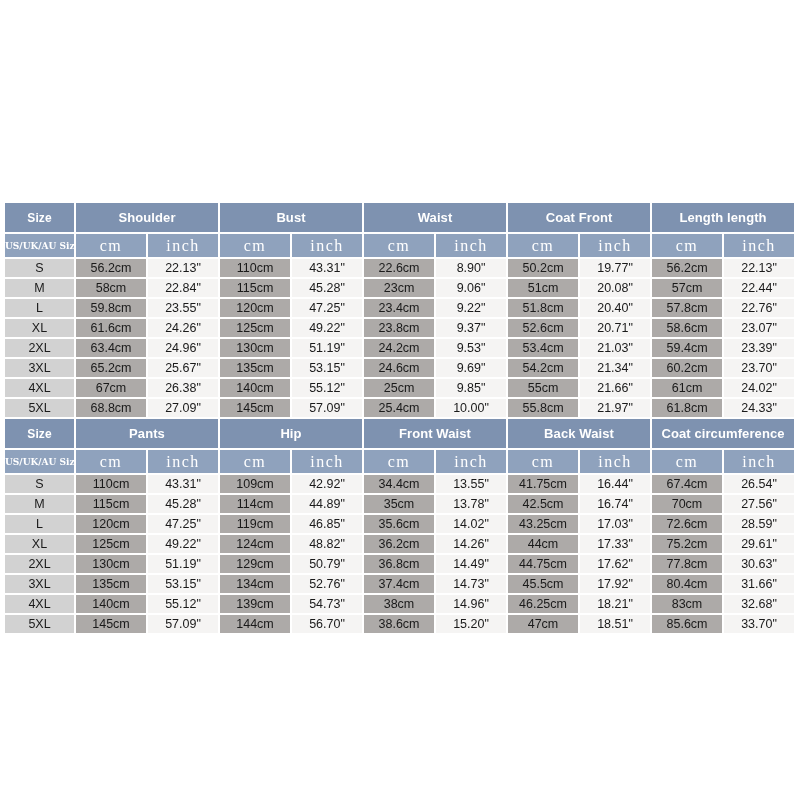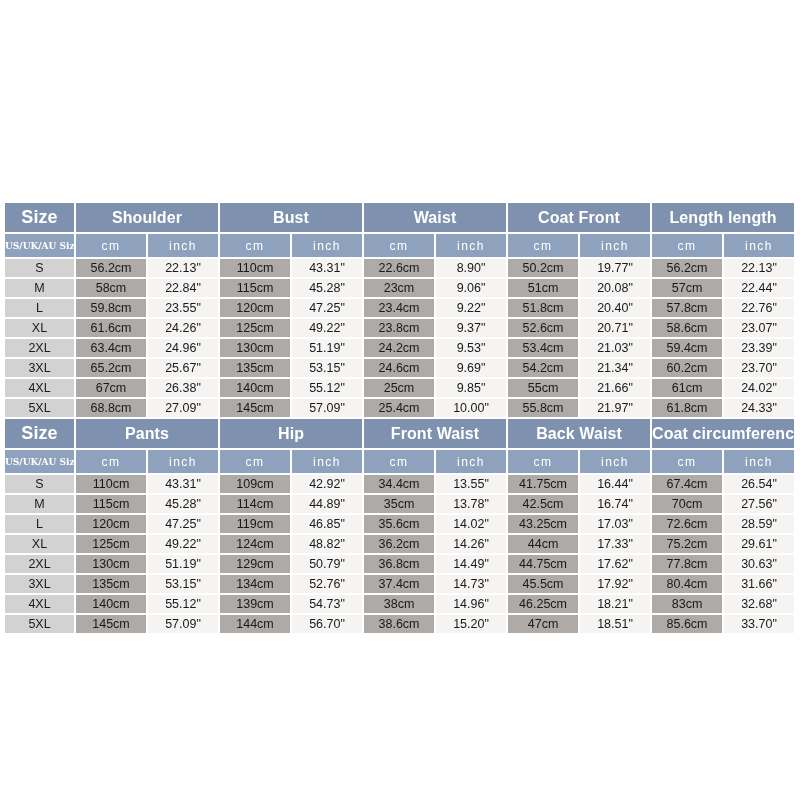--- a/index.html
+++ b/index.html
@@ -42,35 +42,35 @@
     border-bottom: 2px solid #ffffff;
     overflow: hidden;
     white-space: nowrap;
   }
 
   
   tr.group-row td {
     background: #7e92b0;
     color: #ffffff;
     font-weight: bold;
-    font-size: 16px;
+    font-size: 13px;
     height: 29px;
     letter-spacing: 0.1px;
   }
   tr.group-row td.grp-size {
-    font-size: 18px;
+    font-size: 12px;
   }
 
   
   tr.unit-row td {
     background: #8fa2bd;
     color: #ffffff;
     height: 23px;
-    font-size: 12px;
-    font-family: Liberation Sans, sans-serif;
+    font-size: 16px;
+    font-family: Liberation Serif, serif;
     letter-spacing: 1.5px;
   }
   tr.unit-row td.unit-size-label {
     font-size: 9px;
     font-weight: bold;
     letter-spacing: 0px;
     font-family: "DejaVu Serif", serif;
   }
 
   

